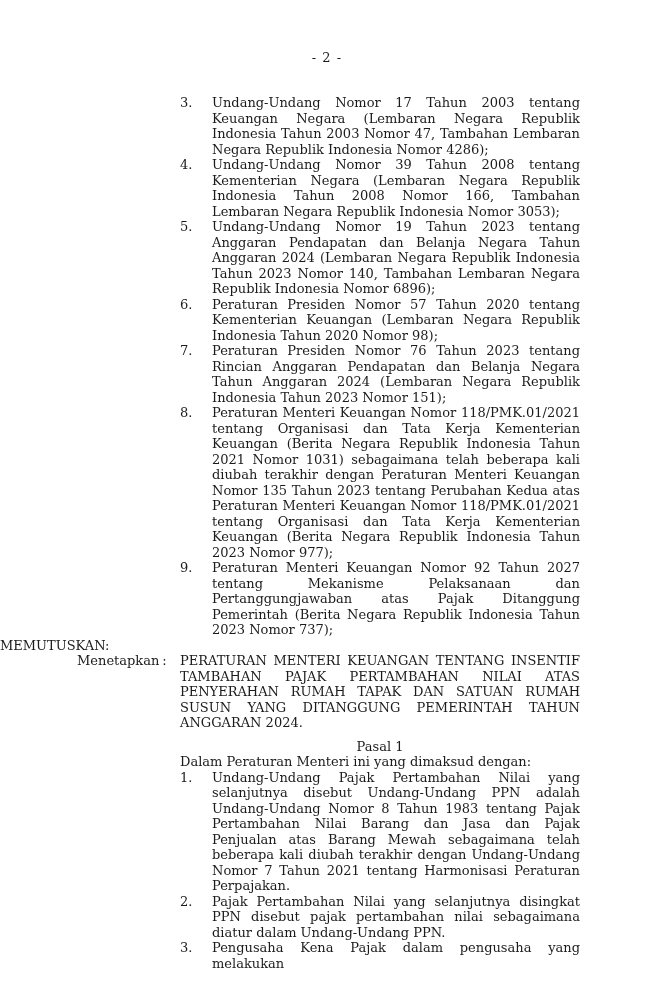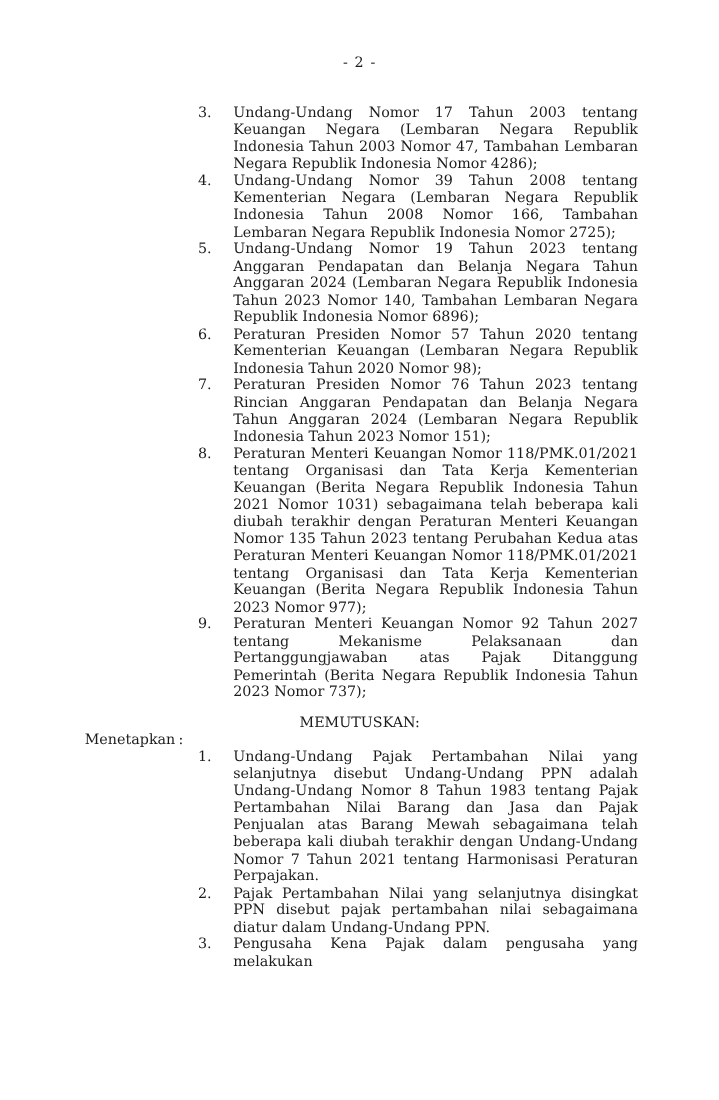--- a/index.html
+++ b/index.html
@@ -44,22 +44,21 @@
     flex: 0 0 32px;
     width: 32px;
   }
   .li .txt {
     flex: 1 1 auto;
     text-align: justify;
     text-justify: inter-word;
   }
   .memutuskan {
     width: 100%;
-    margin-top: 12px;
-    text-align: center;
+    text-align: left;
   }
   .menetapkan-row {
     display: flex;
     align-items: flex-start;
     padding-left: 77px;
   }
   .menetapkan-label {
     flex: 0 0 72px;
     width: 72px;
   }
@@ -95,21 +94,21 @@
 
   <div class="flow">
 
     <div class="list-block">
       <div class="li">
         <span class="num">3.</span>
         <span class="txt">Undang-Undang Nomor 17 Tahun 2003 tentang Keuangan Negara (Lembaran Negara Republik Indonesia Tahun 2003 Nomor 47, Tambahan Lembaran Negara Republik Indonesia Nomor 4286);</span>
       </div>
       <div class="li">
         <span class="num">4.</span>
-        <span class="txt">Undang-Undang Nomor 39 Tahun 2008 tentang Kementerian Negara (Lembaran Negara Republik Indonesia Tahun 2008 Nomor 166, Tambahan Lembaran Negara Republik Indonesia Nomor 2725);</span>
+        <span class="txt">Undang-Undang Nomor 39 Tahun 2008 tentang Kementerian Negara (Lembaran Negara Republik Indonesia Tahun 2008 Nomor 166, Tambahan Lembaran Negara Republik Indonesia Nomor 3053);</span>
       </div>
       <div class="li">
         <span class="num">5.</span>
         <span class="txt">Undang-Undang Nomor 19 Tahun 2023 tentang Anggaran Pendapatan dan Belanja Negara Tahun Anggaran 2024 (Lembaran Negara Republik Indonesia Tahun 2023 Nomor 140, Tambahan Lembaran Negara Republik Indonesia Nomor 6896);</span>
       </div>
       <div class="li">
         <span class="num">6.</span>
         <span class="txt">Peraturan Presiden Nomor 57 Tahun 2020 tentang Kementerian Keuangan (Lembaran Negara Republik Indonesia Tahun 2020 Nomor 98);</span>
       </div>
       <div class="li">
@@ -124,23 +123,26 @@
         <span class="num">9.</span>
         <span class="txt">Peraturan Menteri Keuangan Nomor 92 Tahun 2027 tentang Mekanisme Pelaksanaan dan Pertanggungjawaban atas Pajak Ditanggung Pemerintah (Berita Negara Republik Indonesia Tahun 2023 Nomor 737);</span>
       </div>
     </div>
 
     <div class="memutuskan">MEMUTUSKAN:</div>
 
     <div class="menetapkan-row">
       <span class="menetapkan-label">Menetapkan</span>
       <span class="menetapkan-colon">:</span>
+      <span class="menetapkan-text">PERATURAN MENTERI KEUANGAN TENTANG INSENTIF TAMBAHAN PAJAK PERTAMBAHAN NILAI ATAS PENYERAHAN RUMAH TAPAK DAN SATUAN RUMAH SUSUN YANG DITANGGUNG PEMERINTAH TAHUN ANGGARAN 2024.</span>
     </div>
 
     <div class="pasal-section">
+      <div class="pasal-heading">Pasal 1</div>
+      <div class="pasal-intro">Dalam Peraturan Menteri ini yang dimaksud dengan:</div>
 
       <div>
         <div class="li">
           <span class="num">1.</span>
           <span class="txt">Undang-Undang Pajak Pertambahan Nilai yang selanjutnya disebut Undang-Undang PPN adalah Undang-Undang Nomor 8 Tahun 1983 tentang Pajak Pertambahan Nilai Barang dan Jasa dan Pajak Penjualan atas Barang Mewah sebagaimana telah beberapa kali diubah terakhir dengan Undang-Undang Nomor 7 Tahun 2021 tentang Harmonisasi Peraturan Perpajakan.</span>
         </div>
         <div class="li">
           <span class="num">2.</span>
           <span class="txt">Pajak Pertambahan Nilai yang selanjutnya disingkat PPN disebut pajak pertambahan nilai sebagaimana diatur dalam Undang-Undang PPN.</span>
         </div>

